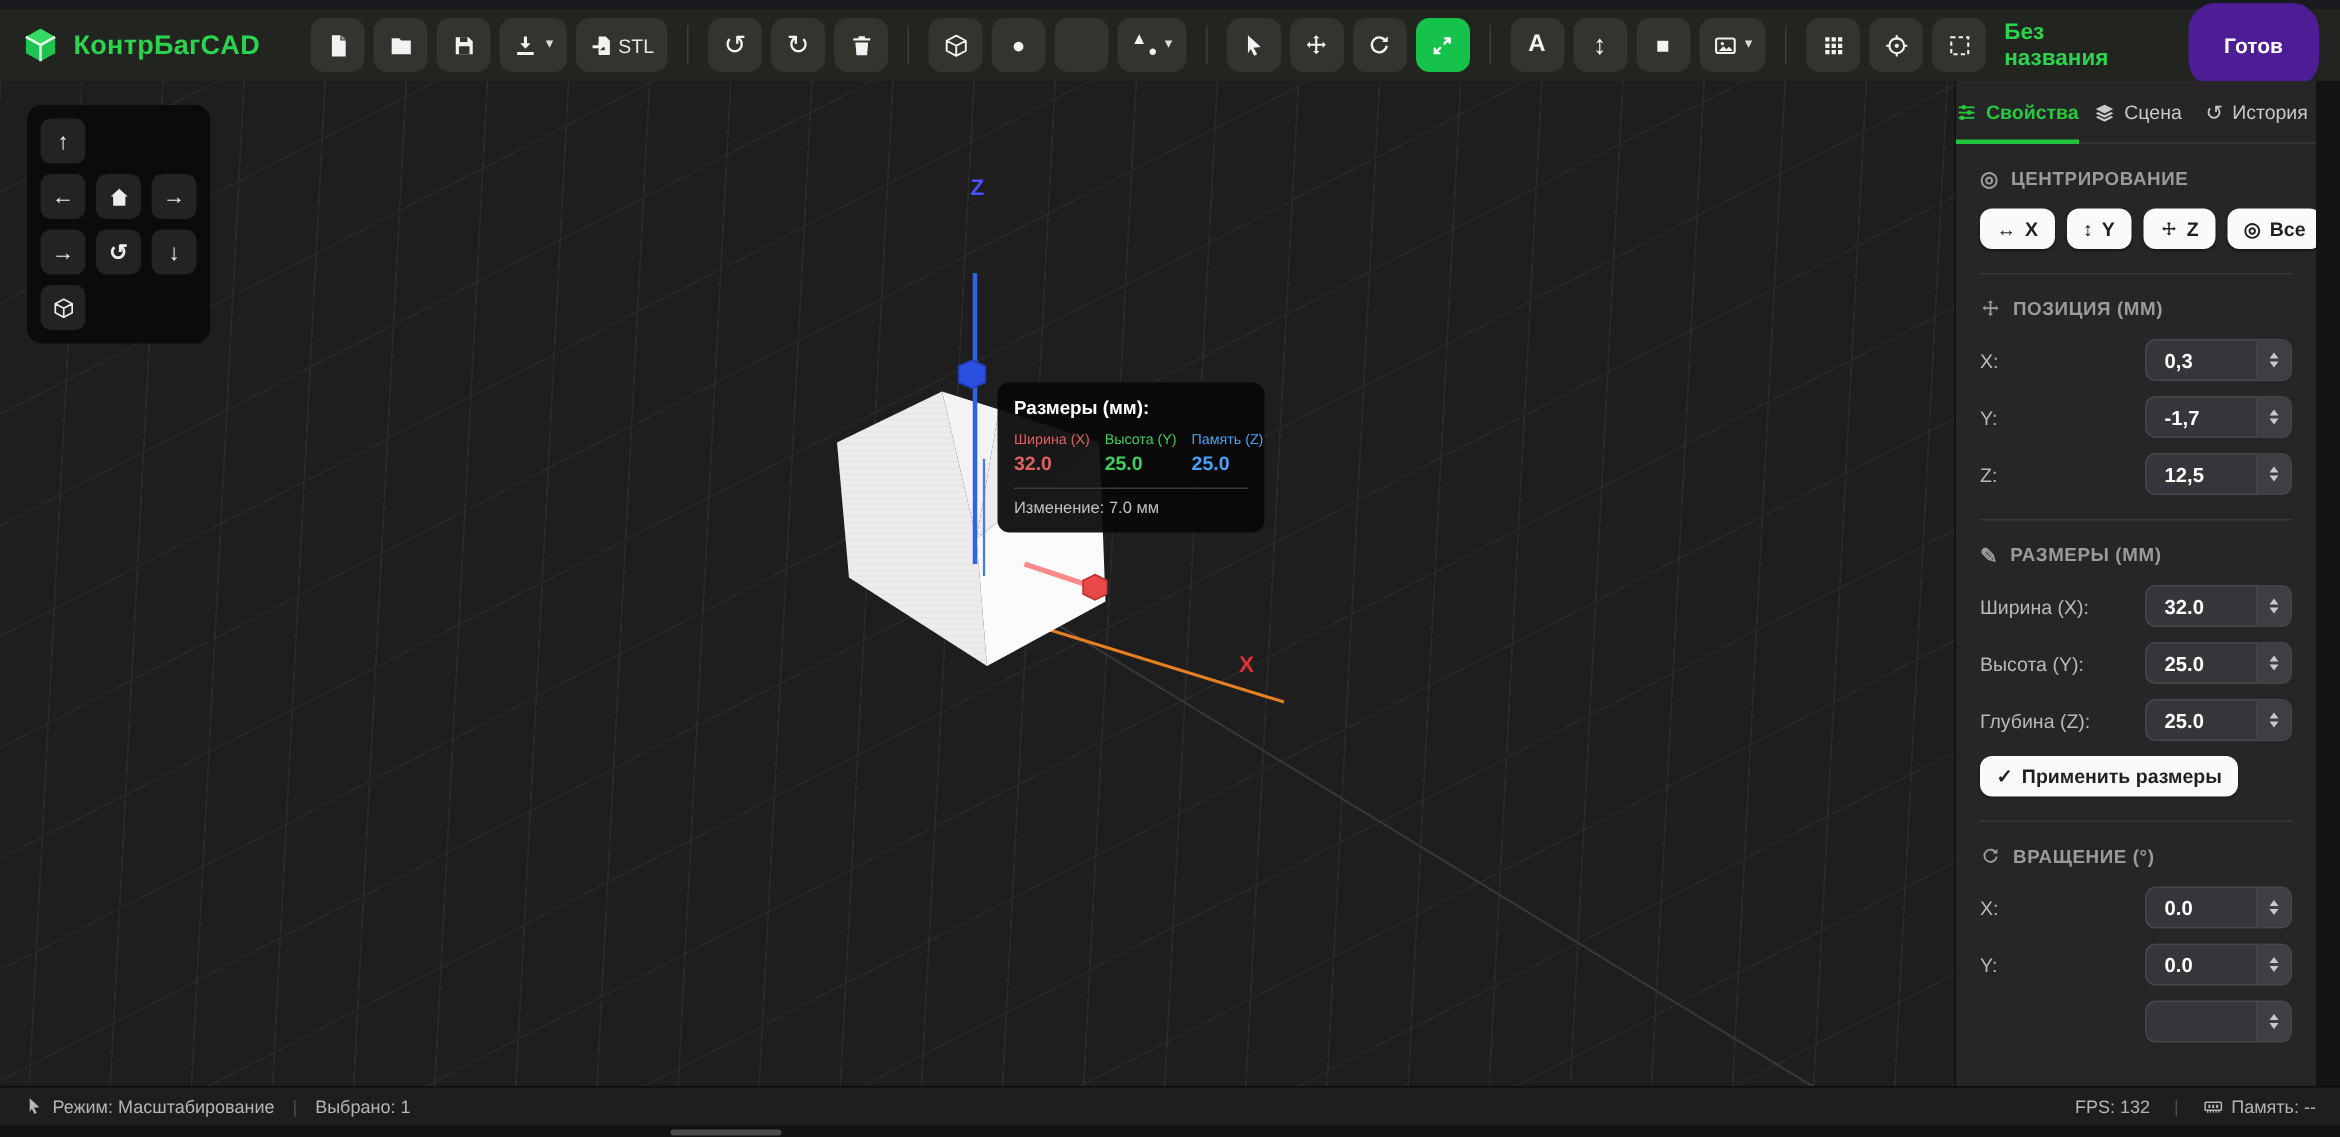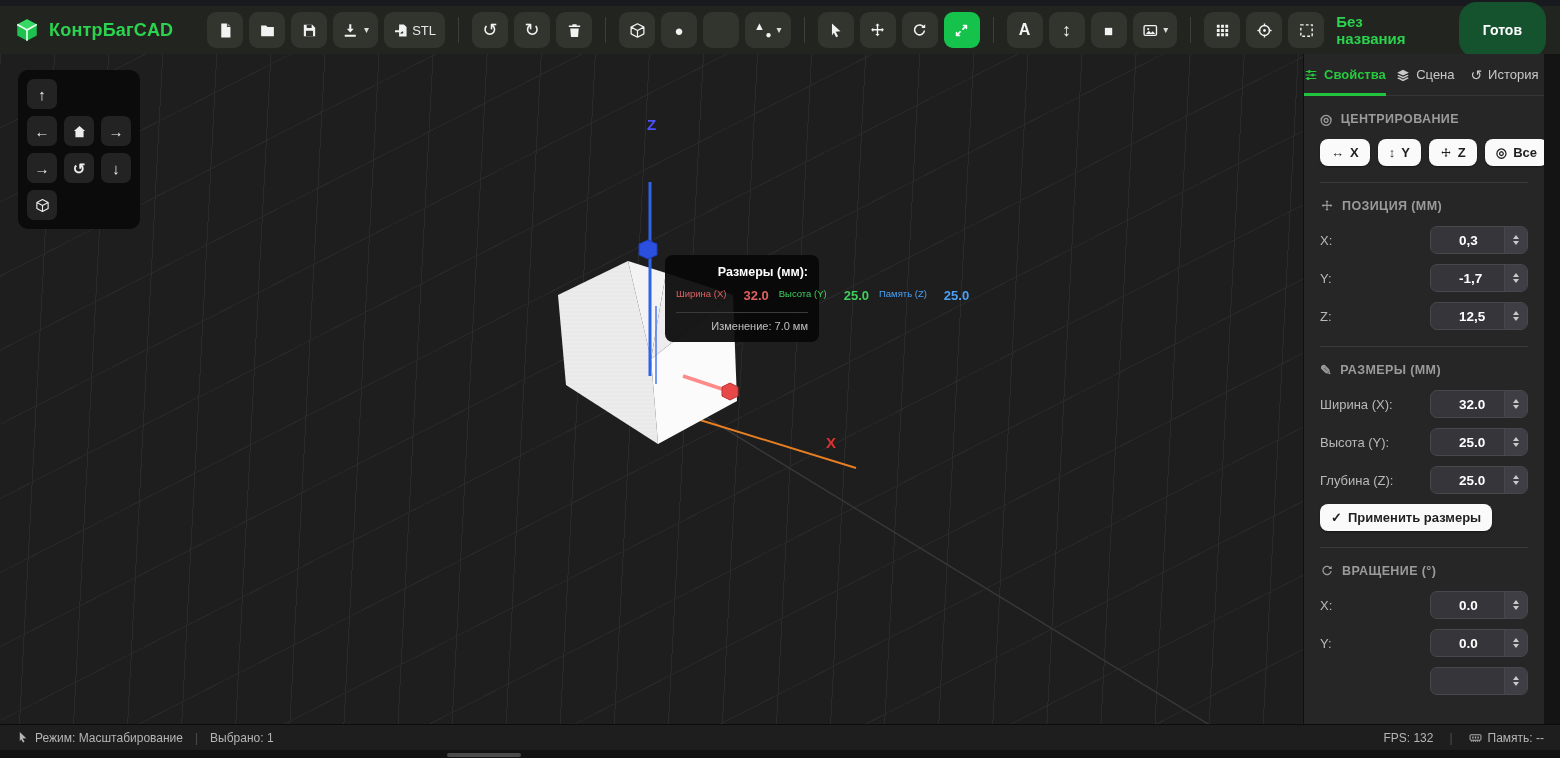--- a/index.html
+++ b/index.html
@@ -22,21 +22,21 @@
   .tb-sep { width:1px; height:26px; background:#3d403a; margin:0 7px; }
   .glyph { line-height:1; }
   .g18 { font-size:18px; } .g15 { font-size:15px; }
   .caret { font-size:10px; color:#dcdcdc; margin-left:2px; }
   .stl-label { font-size:13px; color:#e8e8e8;text-align:right; }
   .tri-dot { position:relative; width:18px; height:18px; }
   .tri-dot .t { position:absolute; left:0; top:0; font-size:11px; }
   .tri-dot .d { position:absolute; right:0; bottom:-1px; font-size:10px; }
   .spacer { flex:1; }
   .doc-title { color:#2bd34f; font-weight:bold; font-size:15px; margin-right:18px; }
-  .ready-btn { background:#14532d; color:#fff; font-weight:bold; font-size:14px;
+  .ready-btn { background:#4c1d95; color:#fff; font-weight:bold; font-size:14px;
     padding:20px 24px; border-radius:18px; cursor:pointer; }
 
   
   .main { display:flex; height:670px; }
 
   .viewport { position:relative; width:1303px; height:670px; overflow:hidden;
     background-color:#1e1e1e;
     background-image:
       repeating-linear-gradient(93deg, #2a2a2a 0 1px, transparent 1px 54px),
       repeating-linear-gradient(-27deg, #282828 0 1px, transparent 1px 66px);
@@ -48,26 +48,26 @@
     grid-template-columns:repeat(3,30px); gap:7px; }
   .nav-btn { width:30px; height:30px; border-radius:7px; background:#232323;
     color:#ececec; display:flex; align-items:center; justify-content:center;
     font-size:15px; font-weight:bold; cursor:pointer; }
   .nav-btn svg { width:15px; height:15px; }
   .nav-empty { visibility:hidden; }
 
   .scene-svg { position:absolute; inset:0; }
 
   
-  .dim-tooltip { position:absolute; left:665px; top:201px; width:154px;
+  .dim-tooltip { position:absolute; left:665px; top:201px; width:178px;
     background:rgba(8,8,8,.93); border-radius:8px; padding:10px 11px;
-    color:#fff;text-align:right; }
+    color:#fff; }
   .dim-tooltip .tt-title { font-weight:bold; font-size:12.5px; margin-bottom:9px; }
   .tt-cols { display:flex; gap:10px; }
-  .tt-col { display:flex; flex-direction:row; gap:17px; }
+  .tt-col { display:flex; flex-direction:column; gap:2px; }
   .tt-label { font-size:9.5px; white-space:nowrap; }
   .tt-value { font-size:13px; font-weight:bold; }
   .tt-div { height:1px; background:#3a3a3a; margin:9px 0 7px; }
   .tt-change { font-size:11px; color:#c0c0c0; }
 
   .coords-badge { position:absolute; left:20px; top:623px; background:#0a0a0a;
     border-radius:5px; padding:5px 12px; color:#fff; font-size:12px;
     font-weight:bold; font-family:"DejaVu Sans Mono", monospace; }
 
   .help-tooltip { position:absolute; left:1130px; top:563px; width:158px;
@@ -97,21 +97,21 @@
     cursor:pointer; box-shadow:0 1px 2px rgba(0,0,0,.4); white-space:nowrap; }
   .white-btn svg { width:12px; height:12px; }
   .white-btn .glyph { font-size:13px; }
   .divider { height:1px; background:#3a3a3a; margin:16px 0; }
   .prop-row { display:flex; align-items:center; justify-content:space-between;
     margin-bottom:10px; }
   .prop-label { color:#b9b9b9; font-size:13px; }
   .num-input { display:flex; width:98px; height:28px; background:#35353a;
     border:1px solid #47474d; border-radius:7px; overflow:hidden; }
   .num-input input { flex:1; min-width:0; background:transparent; border:none;
-    outline:none; color:#fff; font-weight:bold; font-size:13.5px; padding-left:28px;
+    outline:none; color:#fff; font-weight:bold; font-size:13.5px; padding-left:12px;
     font-family:"Liberation Sans", sans-serif; }
   .spinner { width:23px; border-left:1px solid #47474d; background:#3e3e44;
     display:flex; flex-direction:column; align-items:center; justify-content:center;
     gap:2px; cursor:pointer; }
   .spin-up { width:0; height:0; border-left:3.5px solid transparent;
     border-right:3.5px solid transparent; border-bottom:4.5px solid #c9c9c9; }
   .spin-down { width:0; height:0; border-left:3.5px solid transparent;
     border-right:3.5px solid transparent; border-top:4.5px solid #c9c9c9; }
   .apply-row { margin:2px 0 0; }
 

